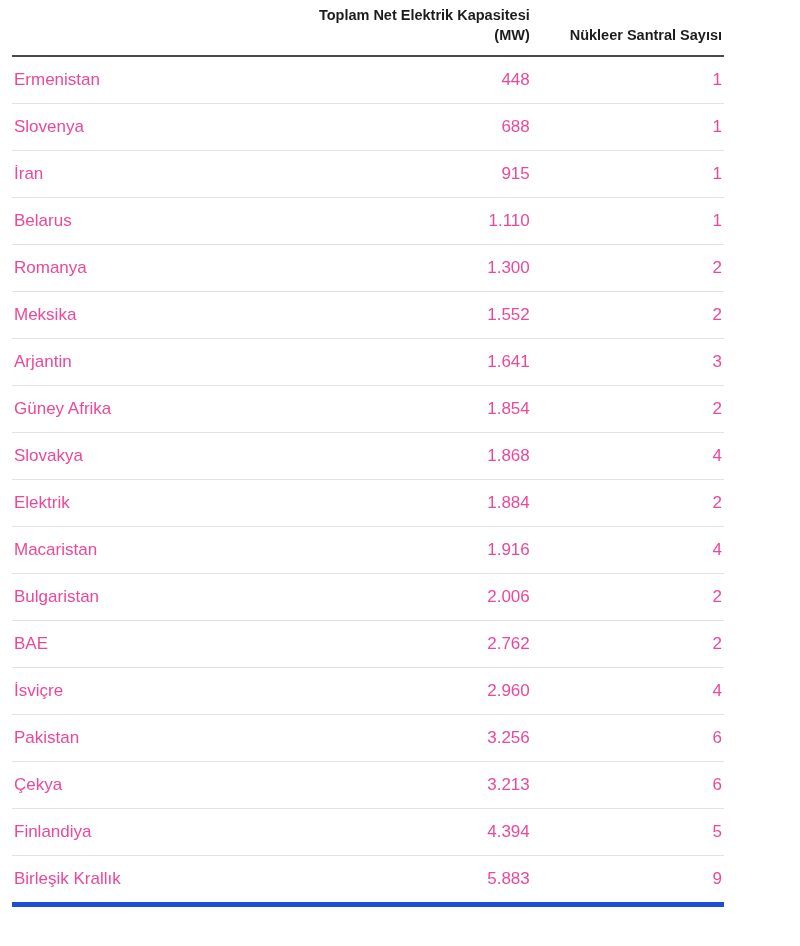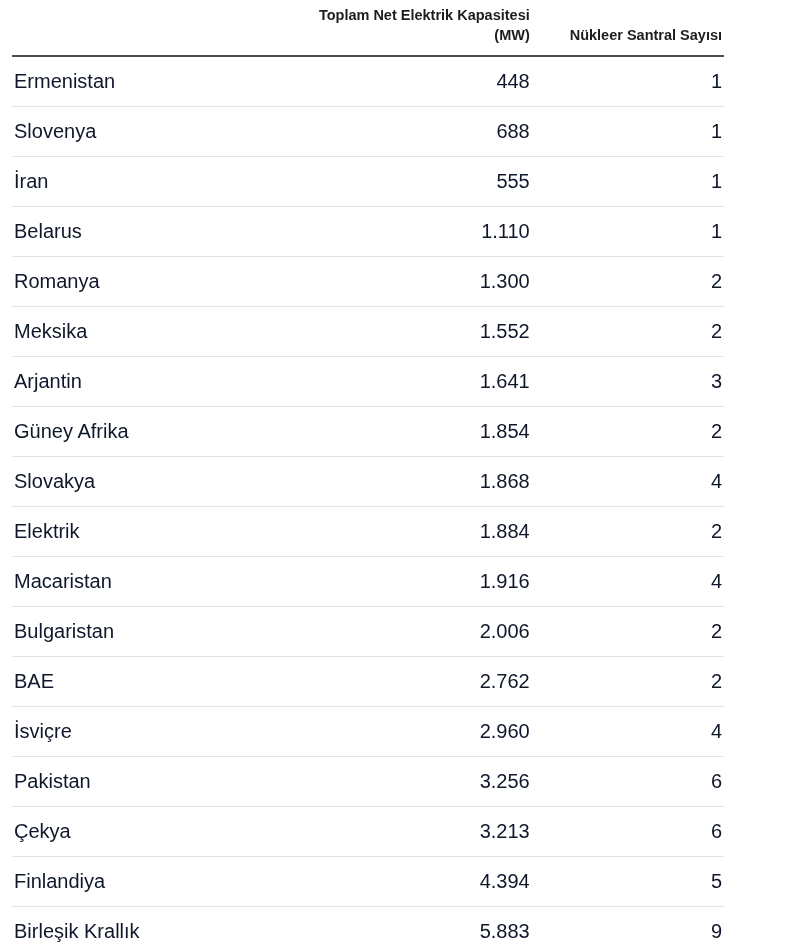--- a/index.html
+++ b/index.html
@@ -35,22 +35,22 @@
     text-align: right;
     vertical-align: bottom;
     padding: 6px 2px 10px 2px;
     line-height: 1.35;
     border-bottom: 2px solid #4a4a4a;
   }
   thead th.head-country {
     text-align: left;
   }
   tbody td {
-    font-size: 20px;
-    color: #0f172a;
+    font-size: 17px;
+    color: #ec4899;
     padding: 13px 2px 13px 2px;
     border-bottom: 1px solid #e2e2e2;
     text-align: right;
     white-space: nowrap;
     overflow: hidden;
     text-overflow: ellipsis;
   }
   tbody td.cell-country {
     text-align: left;
     padding-left: 2px;
@@ -82,21 +82,21 @@
           <td class="cell-capacity">448</td>
           <td class="cell-plants">1</td>
         </tr>
         <tr>
           <td class="cell-country">Slovenya</td>
           <td class="cell-capacity">688</td>
           <td class="cell-plants">1</td>
         </tr>
         <tr>
           <td class="cell-country">İran</td>
-          <td class="cell-capacity">555</td>
+          <td class="cell-capacity">915</td>
           <td class="cell-plants">1</td>
         </tr>
         <tr>
           <td class="cell-country">Belarus</td>
           <td class="cell-capacity">1.110</td>
           <td class="cell-plants">1</td>
         </tr>
         <tr>
           <td class="cell-country">Romanya</td>
           <td class="cell-capacity">1.300</td>

